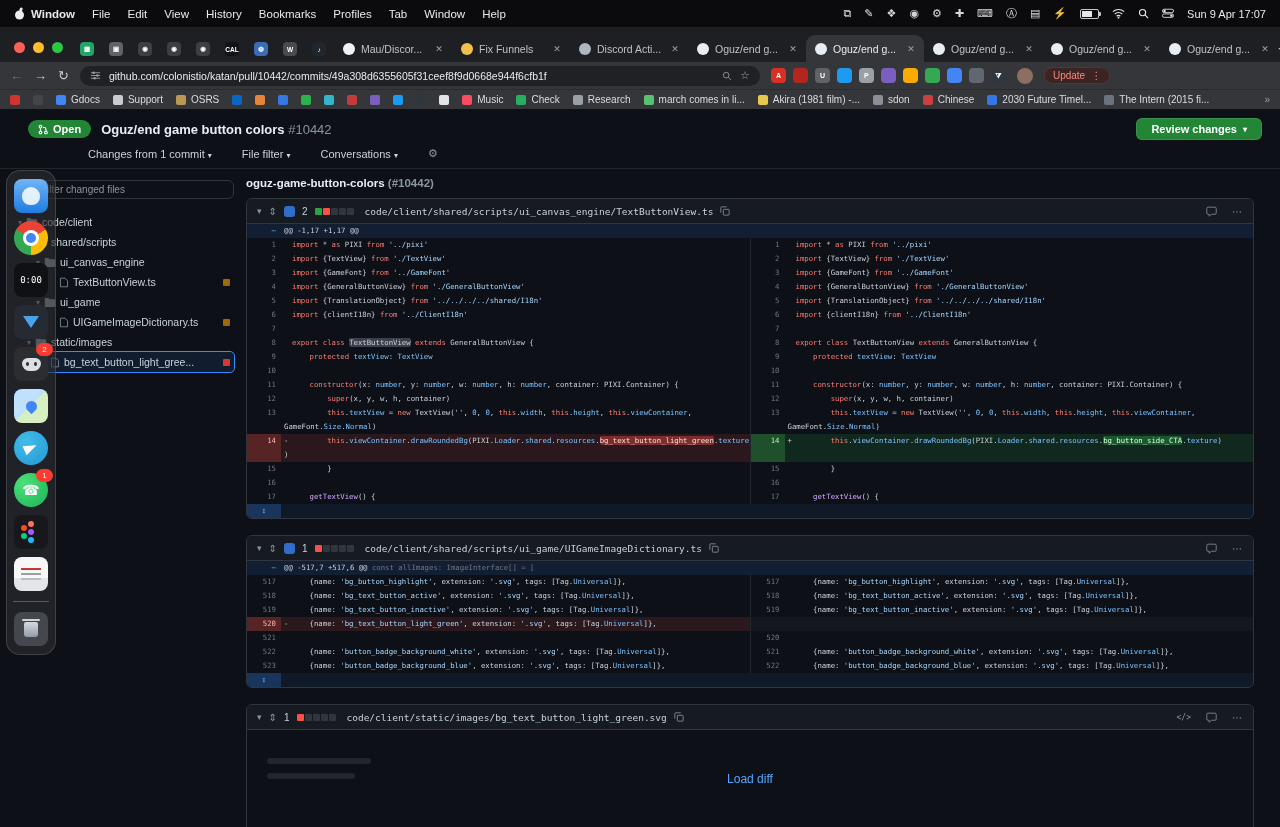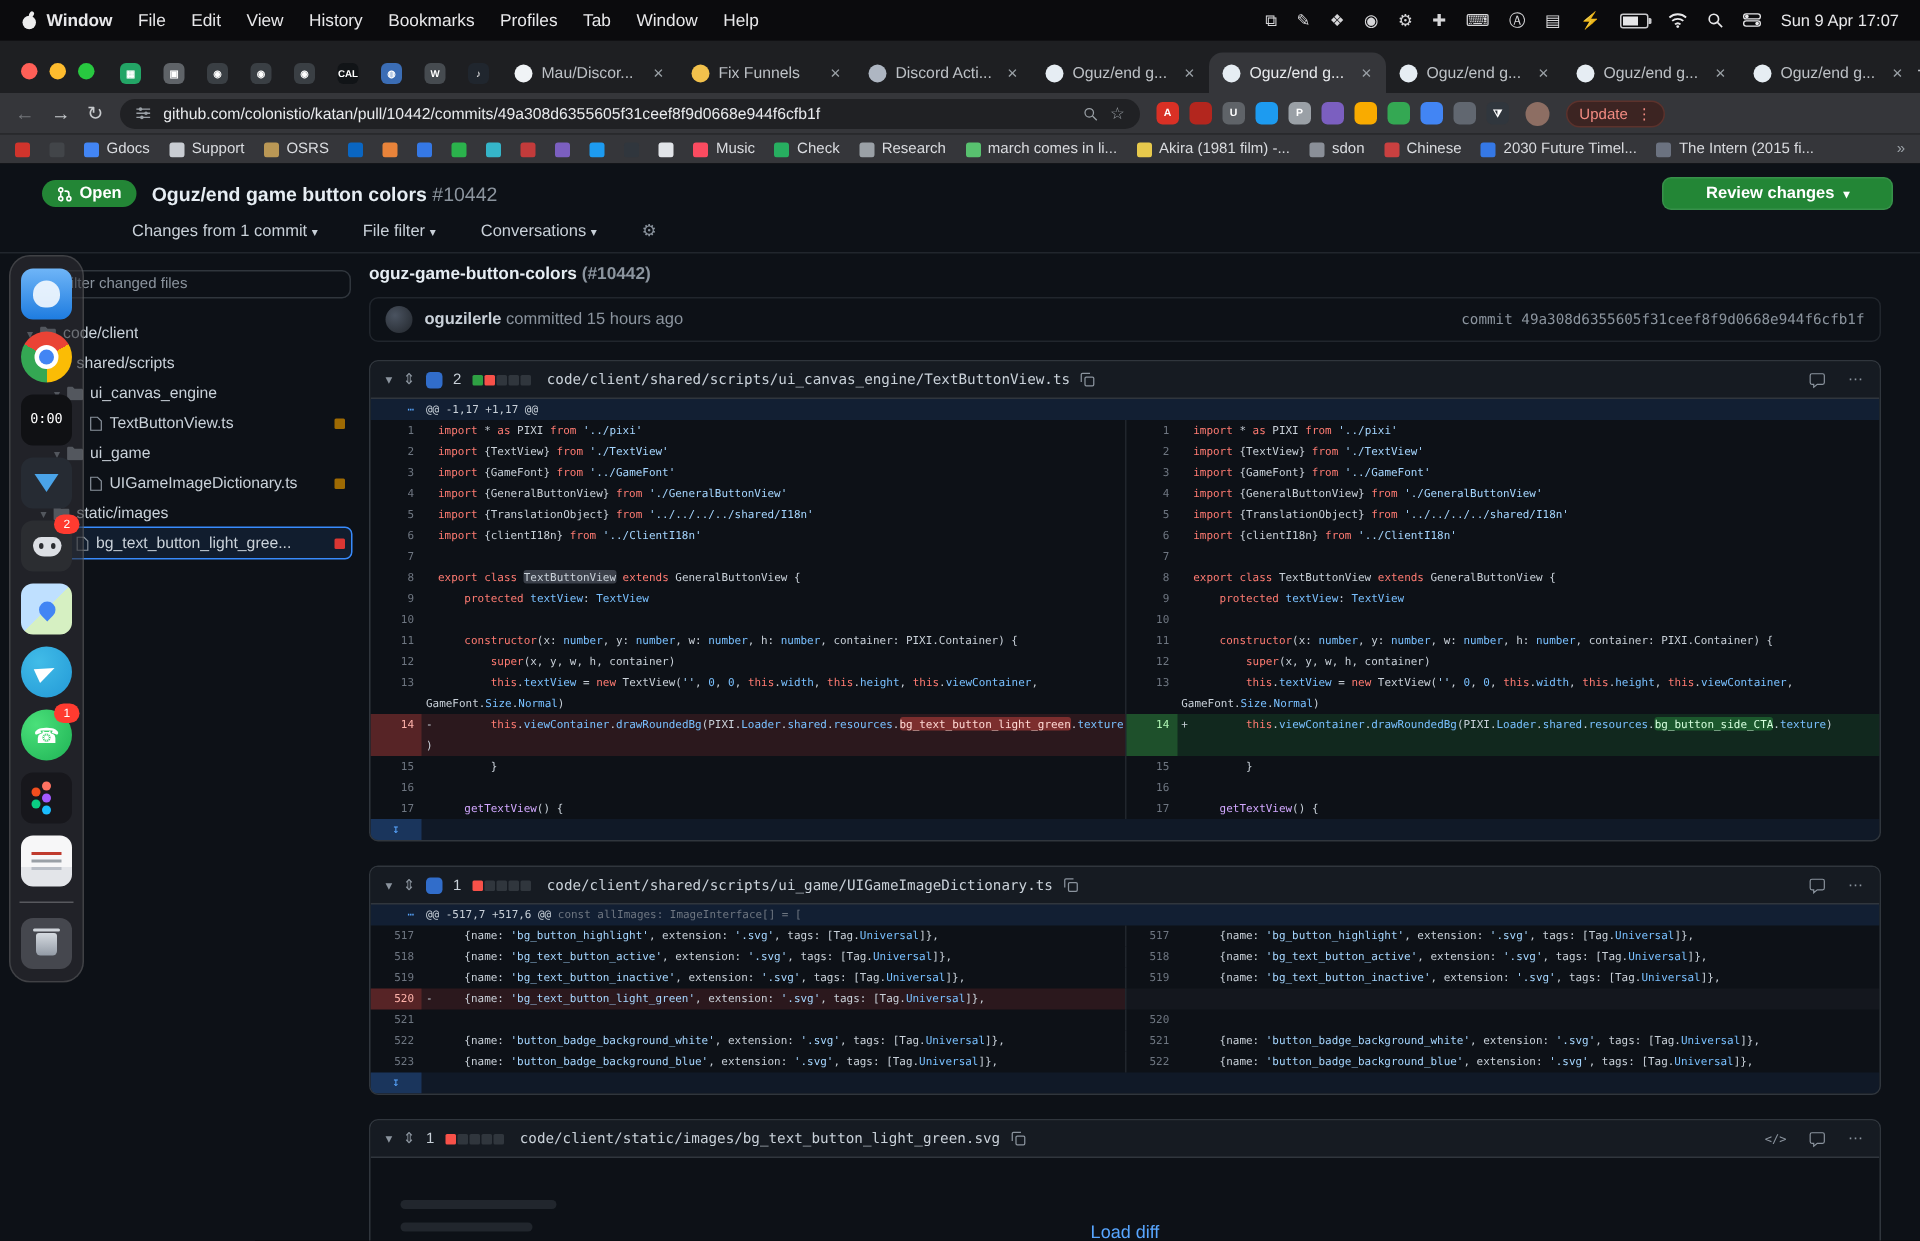--- a/index.html
+++ b/index.html
@@ -54,21 +54,21 @@
   .bm-ic{width:10px;height:10px;border-radius:2px;flex:none}
   .bm-more{margin-left:auto;color:#9aa0a6;flex:none}
 
   
   #gh{height:719px;background:#0d1117;color:#c9d1d9;position:relative;overflow:hidden}
   #gh-header{padding:9px 18px 8px 28px;border-bottom:1px solid #21262d}
   .gh-row1{display:flex;align-items:center;gap:10px}
   .pill-open{background:#238636;color:#fff;font-size:11px;font-weight:600;padding:3px 10px;border-radius:12px;display:inline-flex;gap:5px;align-items:center}
   .pr-title{font-size:13px;color:#e6edf3;font-weight:700}
   .pr-title .prnum{color:#8b949e;font-weight:400}
-  .btn-green{margin-left:auto;background:#238636;color:#fff;font-size:11px;font-weight:600;padding:4px 28px;border-radius:6px;border:1px solid rgba(240,246,252,.1);display:flex;align-items:center;gap:6px}
+  .btn-green{margin-left:auto;background:#238636;color:#fff;font-size:11px;font-weight:600;padding:4px 14px;border-radius:6px;border:1px solid rgba(240,246,252,.1);display:flex;align-items:center;gap:6px}
   .gh-row2{display:flex;align-items:center;gap:30px;margin-top:7px;font-size:11px;color:#c9d1d9;padding-left:60px}
   .ctrl{white-space:nowrap}
   .ctrl .car,.btn-green .car{font-size:8px;color:inherit}
   .gear{color:#8b949e}
 
   #gh-body{display:flex;align-items:flex-start}
   
   #ghsidebar{width:216px;flex:none;padding:10px 4px 0 18px}
   .filter-wrap{position:relative}
   .filter-wrap svg{position:absolute;left:7px;top:5px}
@@ -533,28 +533,20 @@
             <span class="status-sq status-deleted"></span>
           </div>
         </div>
     </aside>
 
     <main id="ghmain">
       <div class="crumb">
         <b>oguz-game-button-colors</b>
         <span class="num">(#10442)</span>
       </div>
-      <div class="commitrow">
-        <span class="avatar"></span>
-        <span>
-          <b>oguzilerle</b>
-          <span class="muted">committed 15 hours ago</span>
-        </span>
-        <span class="sha">commit 49a308d6355605f31ceef8f9d0668e944f6cfb1f</span>
-      </div>
       <div>
           <section class="diff-card">
             <header class="dc-head">
               <span class="dc-chev">▾</span>
               <span class="dc-exp">⇕</span>
               <span class="dc-ann"></span>
               <span class="dc-stat">2</span>
               <span class="sqwrap">
                 <span class="sq g"></span>
                 <span class="sq r"></span>

